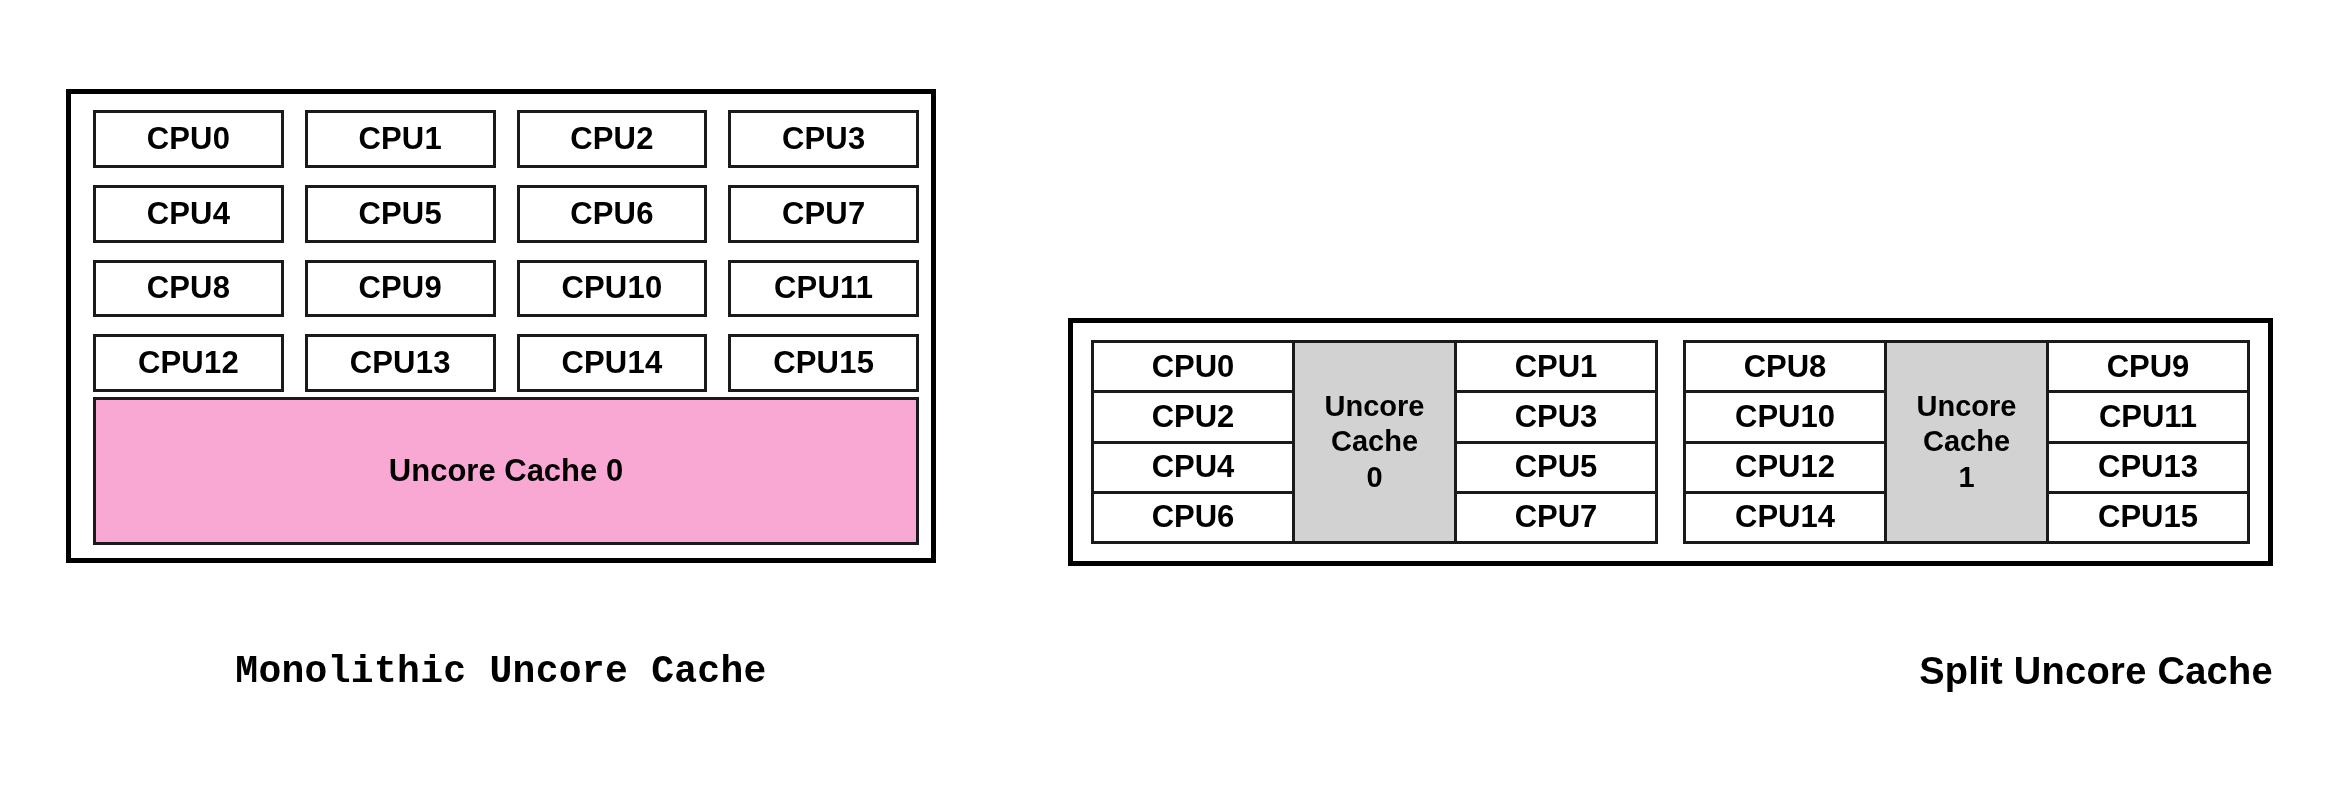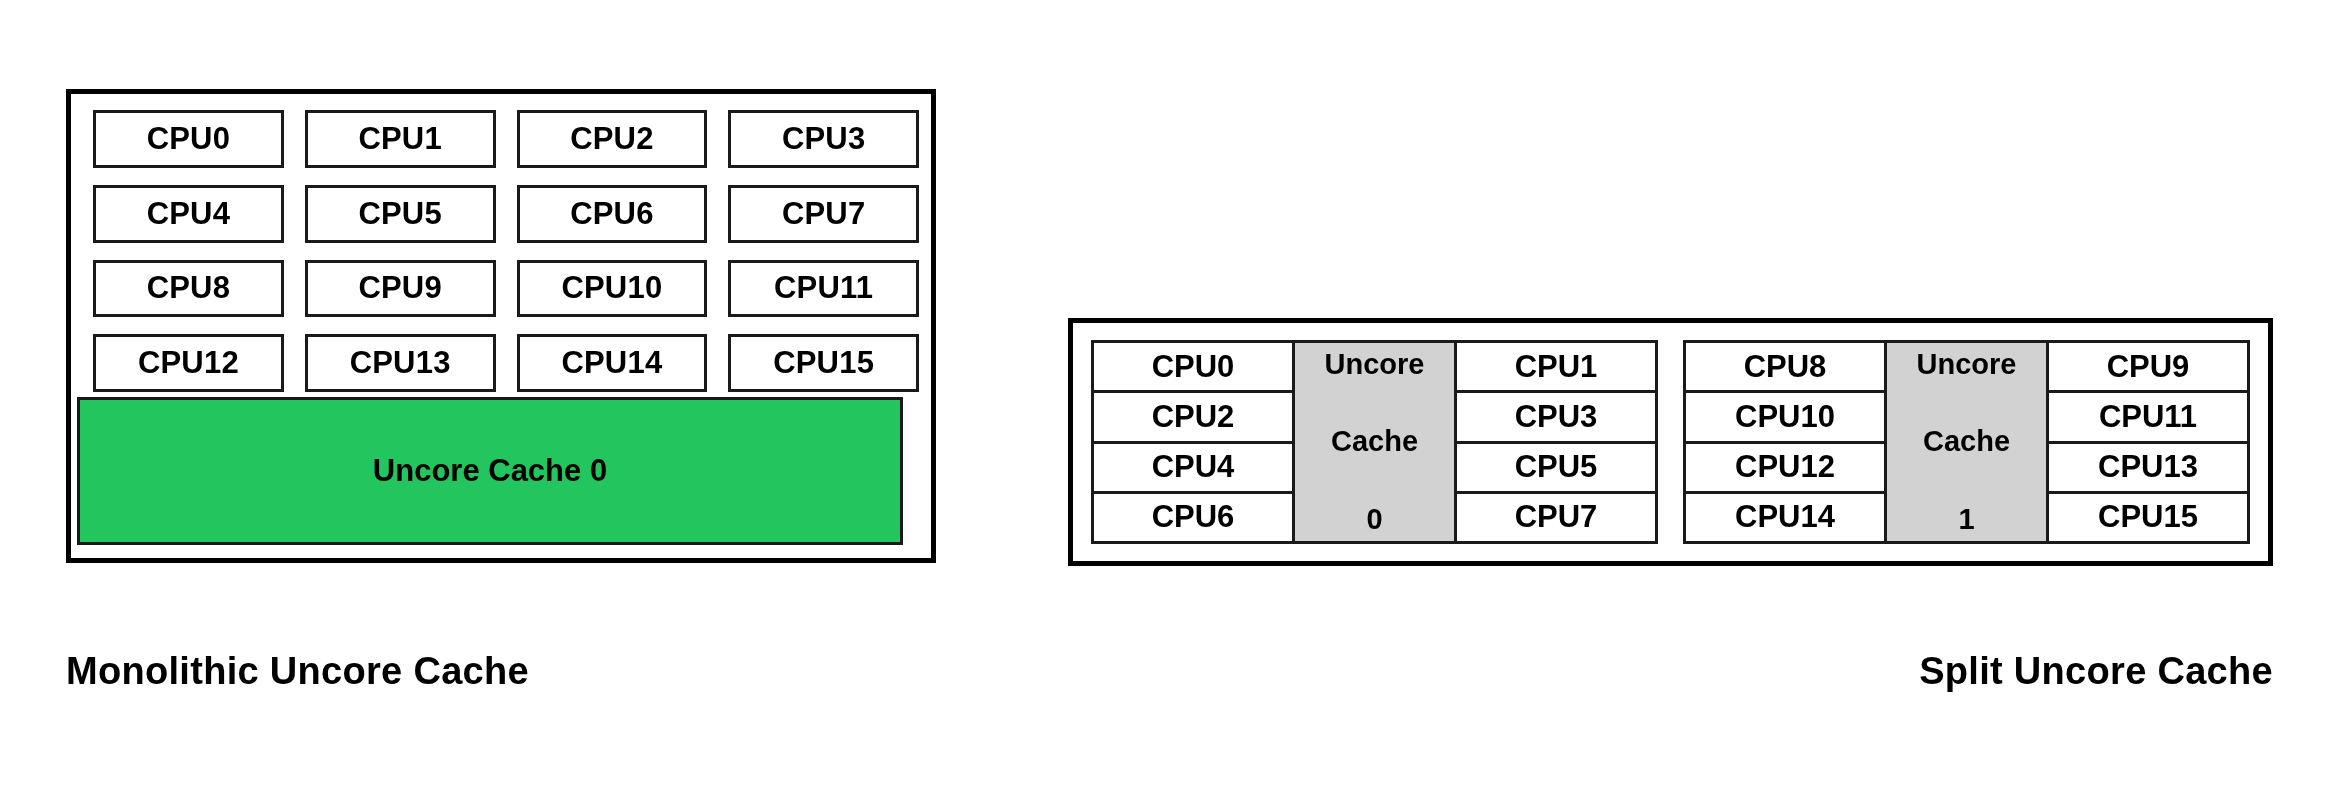--- a/index.html
+++ b/index.html
@@ -45,27 +45,27 @@
     background: #ffffff;
     display: flex;
     align-items: center;
     justify-content: center;
     font-size: 31px;
     font-weight: bold;
     letter-spacing: 0.2px;
   }
   #mono-uncore-cache {
     position: absolute;
-    left: 6px;
+    left: 22px;
     top: 303px;
     width: 826px;
     height: 148px;
     box-sizing: border-box;
     border: 3px solid #1a1a1a;
-    background: #22c55e;
+    background: #f9a8d4;
     display: flex;
     align-items: center;
     justify-content: center;
     font-size: 31px;
     font-weight: bold;
   }
 
   
   #split-diagram {
     position: absolute;
@@ -117,36 +117,36 @@
     flex-direction: column;
     align-items: center;
     justify-content: center;
     font-size: 29px;
     font-weight: bold;
     line-height: 1.22;
     text-align: center;
     margin: 0 -3px;
     position: relative;
     z-index: 2;
-    gap: 42px;
   }
 
   
   .diagram-caption {
     position: absolute;
     font-size: 38px;
     font-weight: bold;
     letter-spacing: 0.3px;
     white-space: nowrap;
   }
   #monolithic-caption {
     left: 66px;
     top: 650px;
     width: 870px;
-    text-align: left;
+    text-align: center;
+    font-family: Liberation Mono, monospace;
   }
   #split-caption {
     left: 1068px;
     top: 650px;
     width: 1205px;
     text-align: right;
   }
 </style>
 </head>
 <body>

